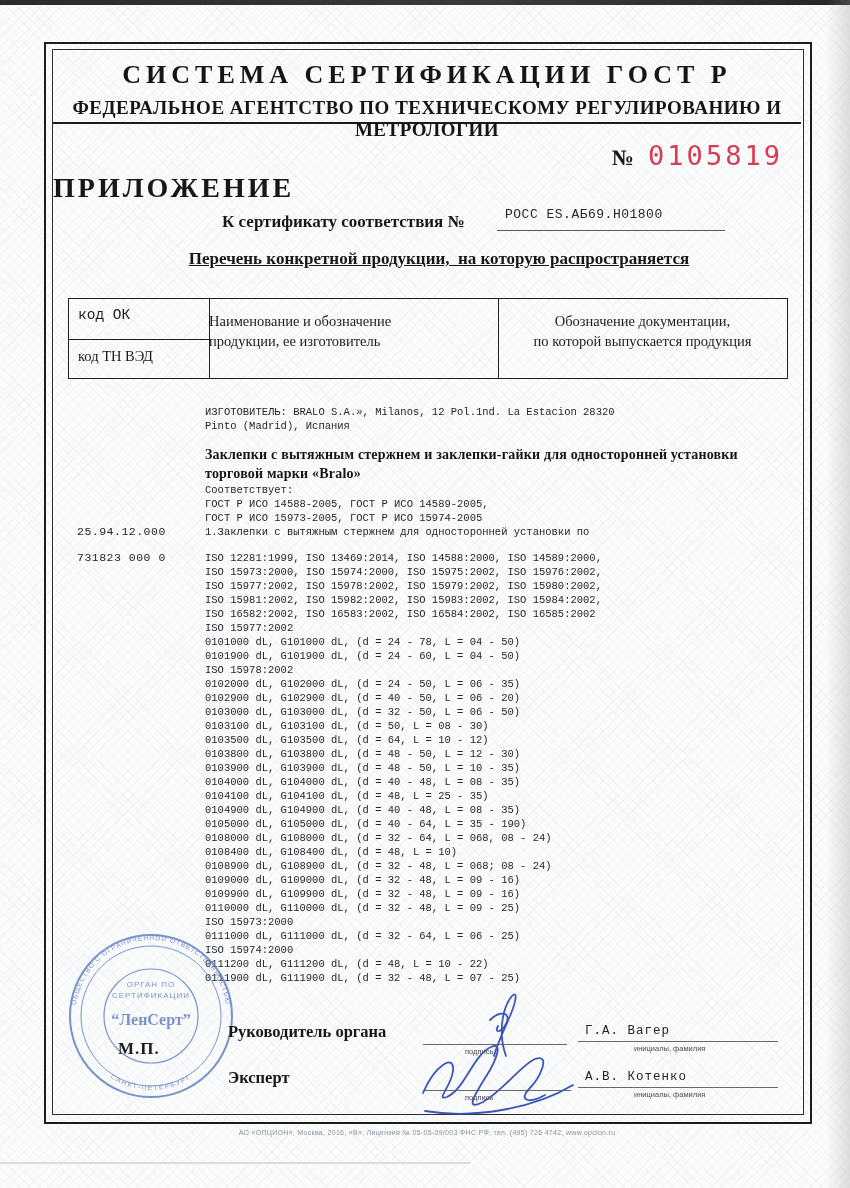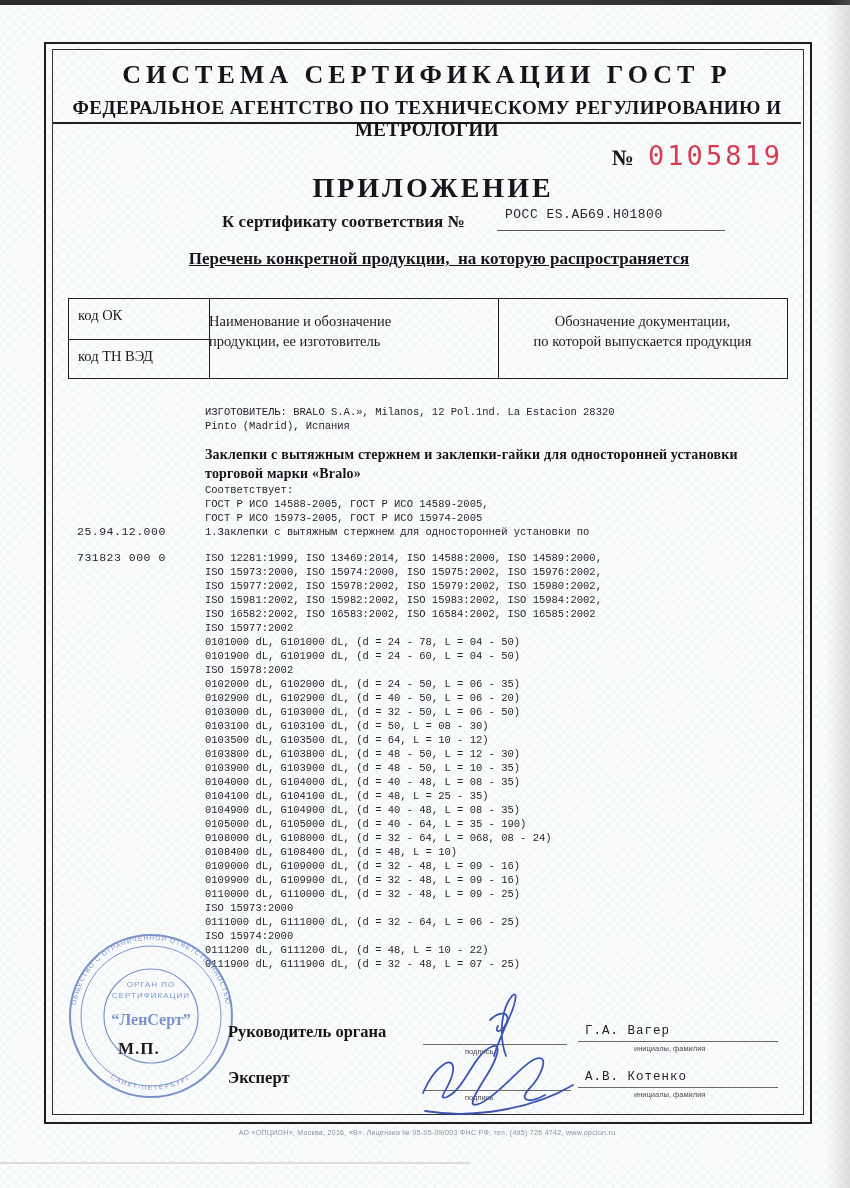--- a/index.html
+++ b/index.html
@@ -21,36 +21,36 @@
 
   .h-system{position:absolute;left:53px;top:60px;width:748px;text-align:center;
     font-weight:bold;font-size:26px;letter-spacing:5px;color:#151519;}
   .h-agency{position:absolute;left:53px;top:97px;width:748px;text-align:center;
     font-weight:bold;font-size:19px;letter-spacing:.5px;color:#151519;}
 
   .serial{position:absolute;left:612px;top:140px;white-space:nowrap;}
   .serial .pref{font-weight:bold;font-size:22px;color:#1a1a1e;margin-right:14px;}
   .serial .num{font-family:"DejaVu Sans Mono",monospace;font-size:27px;letter-spacing:3px;color:var(--serial-red);}
 
-  .doc-title{position:absolute;left:59px;top:172px;width:748px;text-align:center;
+  .doc-title{position:absolute;left:53px;top:172px;width:748px;text-align:left;
     font-weight:bold;font-size:28px;letter-spacing:3px;color:#17171b;}
   .cert-label{position:absolute;left:222px;top:212px;font-weight:bold;font-size:17px;color:#17171b;}
   .cert-value{position:absolute;left:505px;top:207px;font-family:"Liberation Mono",monospace;font-size:13px;color:#26262c;letter-spacing:.5px;}
   .cert-underline{position:absolute;left:497px;top:230px;width:228px;height:1px;background:#5a5a5a;}
 
   .subtitle1,.subtitle2{position:absolute;left:65px;width:748px;text-align:center;
     font-weight:bold;font-size:17px;color:#17171b;white-space:pre;text-decoration:underline;}
   .subtitle1{top:249px;} .subtitle2{top:271px;}
 
   .tbl{position:absolute;left:68px;top:298px;width:718px;height:79px;border:1.5px solid #1f1f1f;}
   .tbl .v1{position:absolute;left:140px;top:0;width:1px;height:100%;background:#1f1f1f;}
   .tbl .v2{position:absolute;left:429px;top:0;width:1px;height:100%;background:#1f1f1f;}
   .tbl .hsplit{position:absolute;left:0;top:40px;width:140px;height:1px;background:#1f1f1f;}
   .tbl .cell{position:absolute;font-size:14.5px;color:#1b1b1f;}
-  .c1a{left:9px;top:8px;} .c1b{left:9px;top:49px;}
+  .c1a{left:9px;top:8px;font-family:Liberation Mono, monospace;} .c1b{left:9px;top:49px;}
   .c2{left:140px;width:289px;text-align:left;}
   .c3{left:429px;width:289px;text-align:center;}
   .r1{top:14px;} .r2{top:34px;font-family:Liberation Serif, serif;}
 
   .body-block{position:absolute;left:205px;top:405px;width:600px;}
   .bl{position:relative;white-space:pre;font-family:"Liberation Mono",monospace;
       font-size:10.5px;line-height:14px;color:#24252b;}
   .bl.serifb{font-family:"Liberation Serif",serif;font-weight:bold;font-size:14px;line-height:19px;color:#141419;letter-spacing:.2px;}
   .bl.gap{height:12px;}
   .lcode{position:absolute;left:-128px;top:0;font-family:"Liberation Mono",monospace;font-size:11.5px;color:#24252b;letter-spacing:.5px;}
@@ -141,20 +141,21 @@
       <div class="bl mono"><span>0103100 dL, G103100 dL, (d = 50, L = 08 - 30)</span></div>
       <div class="bl mono"><span>0103500 dL, G103500 dL, (d = 64, L = 10 - 12)</span></div>
       <div class="bl mono"><span>0103800 dL, G103800 dL, (d = 48 - 50, L = 12 - 30)</span></div>
       <div class="bl mono"><span>0103900 dL, G103900 dL, (d = 48 - 50, L = 10 - 35)</span></div>
       <div class="bl mono"><span>0104000 dL, G104000 dL, (d = 40 - 48, L = 08 - 35)</span></div>
       <div class="bl mono"><span>0104100 dL, G104100 dL, (d = 48, L = 25 - 35)</span></div>
       <div class="bl mono"><span>0104900 dL, G104900 dL, (d = 40 - 48, L = 08 - 35)</span></div>
       <div class="bl mono"><span>0105000 dL, G105000 dL, (d = 40 - 64, L = 35 - 190)</span></div>
       <div class="bl mono"><span>0108000 dL, G108000 dL, (d = 32 - 64, L = 068, 08 - 24)</span></div>
       <div class="bl mono"><span>0108400 dL, G108400 dL, (d = 48, L = 10)</span></div>
+      <div class="bl mono"><span>0108900 dL, G108900 dL, (d = 32 - 48, L = 068; 08 - 24)</span></div>
       <div class="bl mono"><span>0109000 dL, G109000 dL, (d = 32 - 48, L = 09 - 16)</span></div>
       <div class="bl mono"><span>0109900 dL, G109900 dL, (d = 32 - 48, L = 09 - 16)</span></div>
       <div class="bl mono"><span>0110000 dL, G110000 dL, (d = 32 - 48, L = 09 - 25)</span></div>
       <div class="bl mono"><span>ISO 15973:2000</span></div>
       <div class="bl mono"><span>0111000 dL, G111000 dL, (d = 32 - 64, L = 06 - 25)</span></div>
       <div class="bl mono"><span>ISO 15974:2000</span></div>
       <div class="bl mono"><span>0111200 dL, G111200 dL, (d = 48, L = 10 - 22)</span></div>
       <div class="bl mono"><span>0111900 dL, G111900 dL, (d = 32 - 48, L = 07 - 25)</span></div>
     </div>
 

